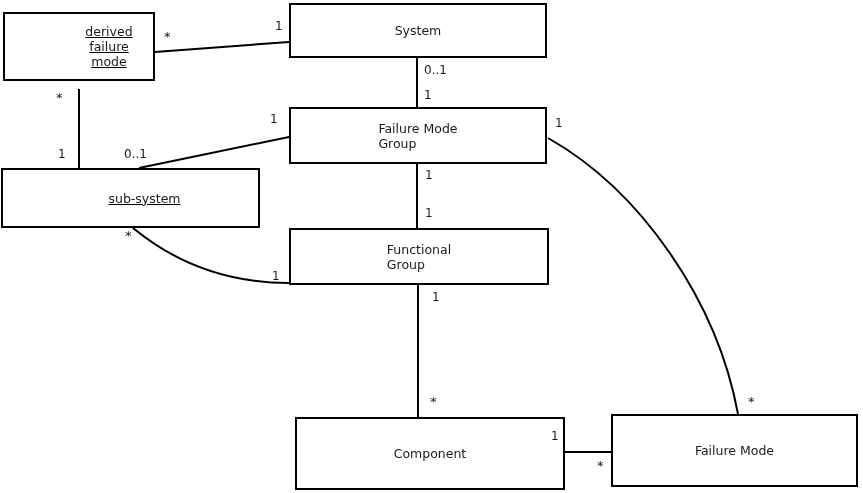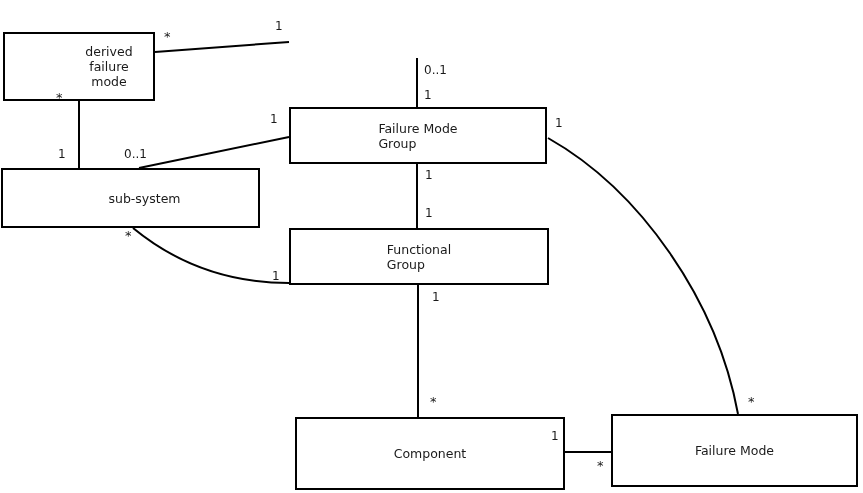--- a/index.html
+++ b/index.html
@@ -91,33 +91,36 @@
 
     <path d="M 133 228 C 178 265 232 283 289 283" stroke-width="2"></path>
 
     <line x1="418" y1="285" x2="418" y2="417" stroke-width="2"></line>
 
     <line x1="546" y1="452" x2="611" y2="452" stroke-width="2"></line>
 
     <path d="M 548 138 C 640 190 717 300 738 414" stroke-width="2"></path>
   </svg>
 
-  <div class="uml-box label-right-shift" style="left:3px; top:32px; width:152px; height:69px;">
+  <div class="uml-box label-right-shift" style="left:3px; top:12px; width:152px; height:69px;text-decoration:underline;">
     <span class="box-label">derived
 failure
 mode</span>
   </div>
 
+  <div class="uml-box" style="left:289px; top:3px; width:258px; height:55px;">
+    <span class="box-label">System</span>
+  </div>
 
   <div class="uml-box" style="left:289px; top:107px; width:258px; height:57px;">
     <span class="box-label" style="text-align:left;">Failure Mode
 Group</span>
   </div>
 
-  <div class="uml-box label-shift-sm" style="left:1px; top:168px; width:259px; height:60px;">
+  <div class="uml-box label-shift-sm" style="left:1px; top:168px; width:259px; height:60px;text-decoration:underline;">
     <span class="box-label">sub-system</span>
   </div>
 
   <div class="uml-box" style="left:289px; top:228px; width:260px; height:57px;">
     <span class="box-label" style="text-align:left;">Functional
 Group</span>
   </div>
 
   <div class="uml-box" style="left:295px; top:417px; width:270px; height:73px;">
     <span class="box-label">Component</span>

